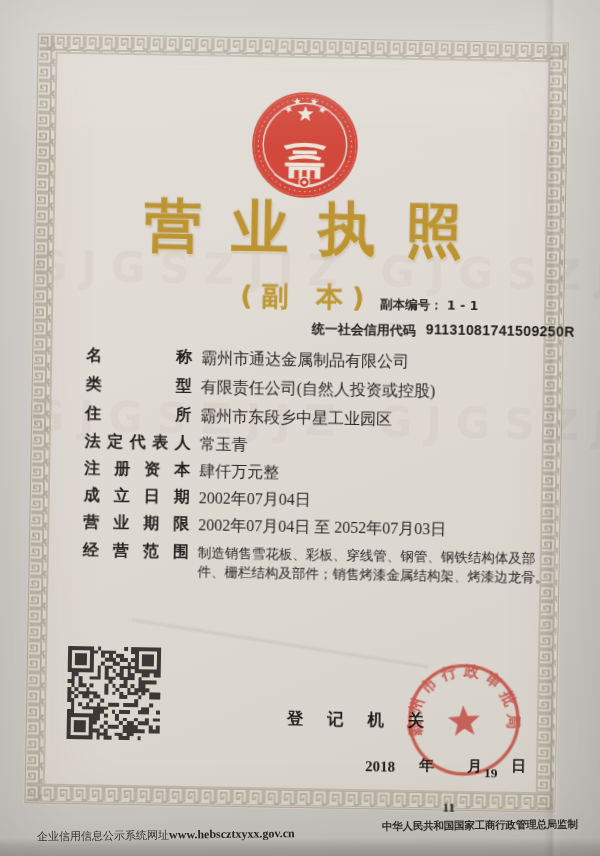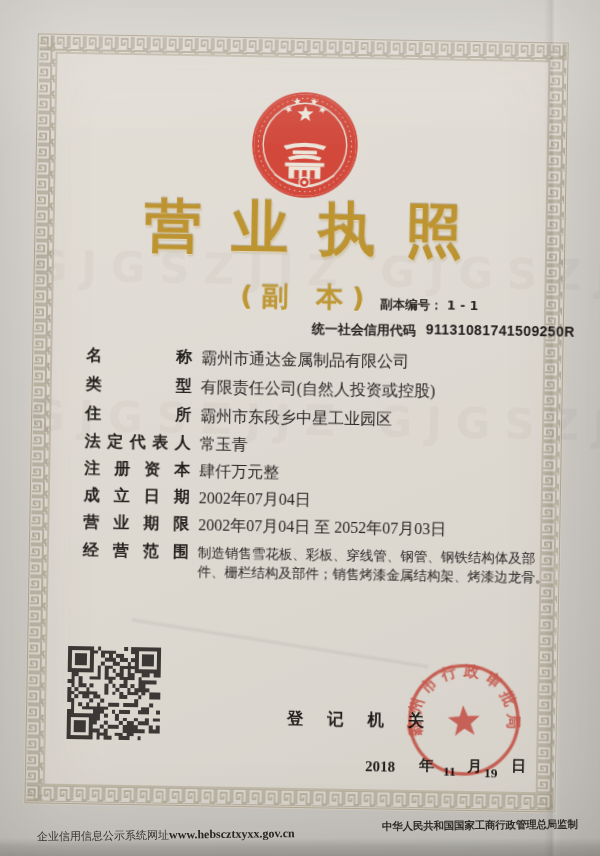--- a/index.html
+++ b/index.html
@@ -62,21 +62,21 @@
   .qr{position:absolute;left:72px;top:650px;width:93px;height:93px;}
   .qr svg{width:100%;height:100%;shape-rendering:crispEdges;opacity:.88;}
 
   .reg-label{position:absolute;left:292px;top:708px;font-size:16.5px;font-weight:700;
     letter-spacing:9px;color:#23201c;}
 
   .date span{position:absolute;color:#23201c;}
   .d-num{font-family:"Liberation Serif",serif;font-weight:600;}
   .d-year{left:371px;top:757px;font-size:15px;}
   .d-ylab{left:425px;top:754px;font-size:15px;font-weight:700;}
-  .d-month{left:449px;top:761px;font-size:13.5px;}
+  .d-month{left:449px;top:797px;font-size:13.5px;}
   .d-mlab{left:473px;top:754px;font-size:15px;font-weight:700;}
   .d-day{left:490px;top:762px;font-size:13.5px;}
   .d-dlab{left:517px;top:753px;font-size:15px;font-weight:700;}
 
   .stamp{position:absolute;left:410px;top:658px;width:118px;height:118px;
     mix-blend-mode:multiply;opacity:.88;transform:rotate(-4deg);}
 
   .footer{position:absolute;inset:0;transform:rotate(-.7deg);transform-origin:300px 830px;}
   .f-left{position:absolute;left:37px;top:826px;font-size:11px;color:#33302c;font-weight:500;}
   .f-left .url{font-weight:800;font-family:"Liberation Serif",serif;font-size:12px;color:#26231f;}

